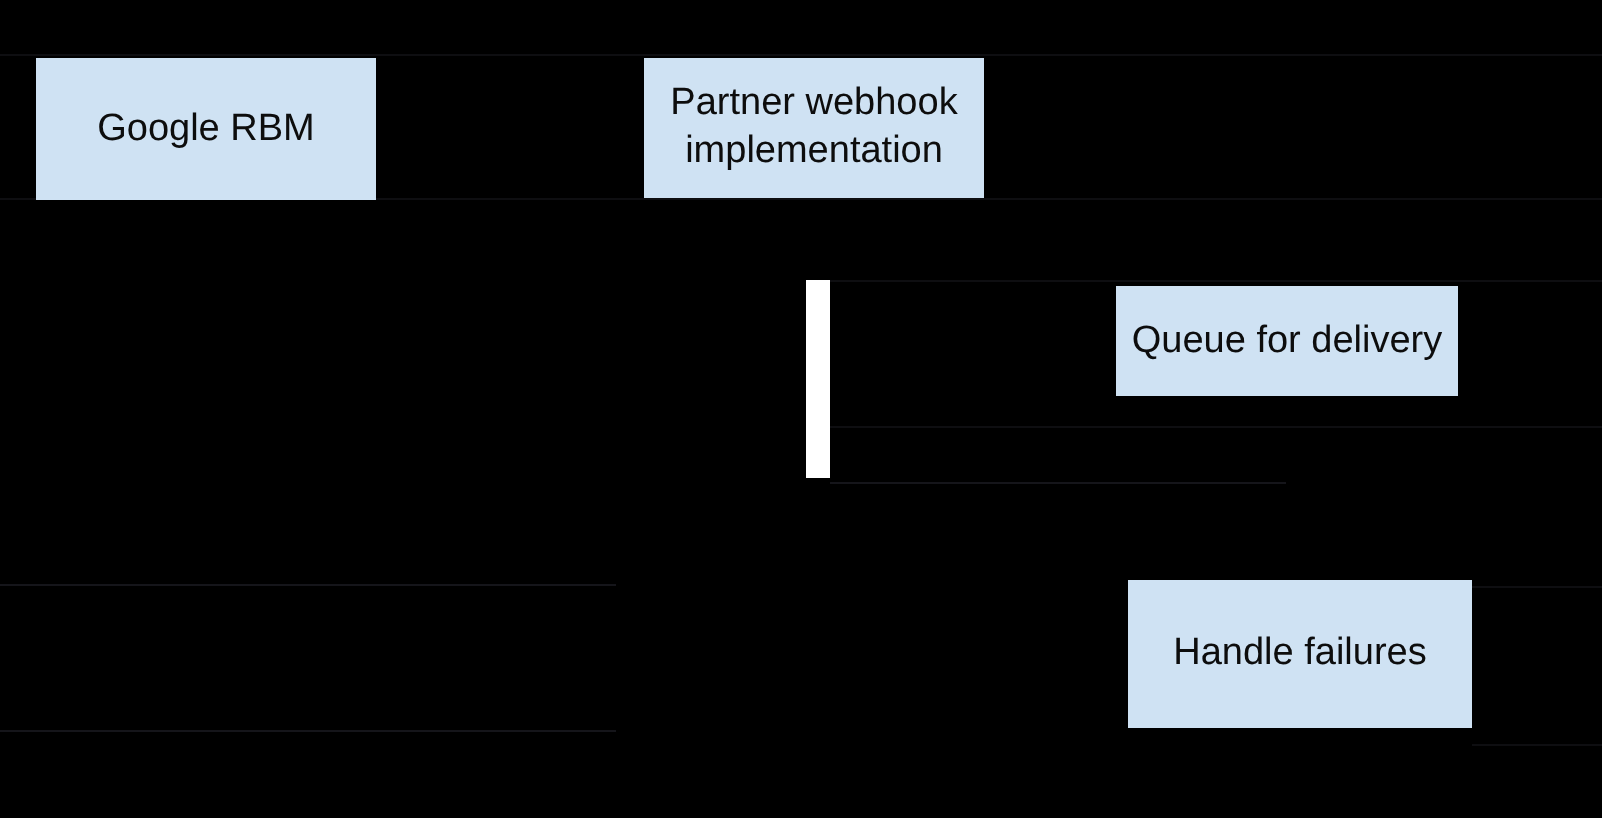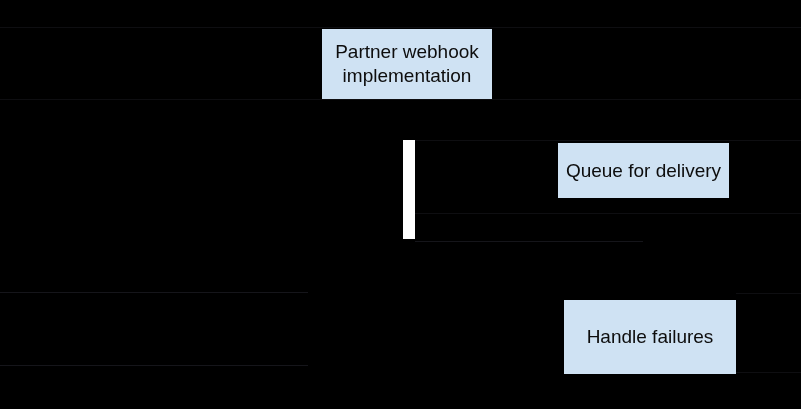--- a/index.html
+++ b/index.html
@@ -24,21 +24,21 @@
     justify-content: center;
     text-align: center;
     font-size: 19px;
     line-height: 1.25;
     box-sizing: border-box;
     padding: 2px 6px;
   }
   .node-google-rbm        { left: 18px;  top: 29px;  width: 170px; height: 71px; }
   .node-partner-webhook   { left: 322px; top: 29px;  width: 170px; height: 70px; }
   .node-queue             { left: 558px; top: 143px; width: 171px; height: 55px; }
-  .node-handle-failures   { left: 564px; top: 300px; width: 172px; height: 74px; }
+  .node-handle-failures   { left: 564px; top: 290px; width: 172px; height: 74px; }
   .activation-bar {
     position: absolute;
     left: 403px;
     top: 140px;
     width: 12px;
     height: 99px;
     background: #ffffff;
   }
   .hairline {
     position: absolute;
@@ -64,20 +64,23 @@
   <div class="hairline hl-top"></div>
   <div class="hairline hl-row-bottom"></div>
   <div class="hairline hl-queue-top"></div>
   <div class="hairline hl-queue-bot"></div>
   <div class="hairline brighter hl-arrow"></div>
   <div class="hairline brighter hl-fail-top-l"></div>
   <div class="hairline brighter hl-fail-bot-l"></div>
   <div class="hairline hl-fail-top-r"></div>
   <div class="hairline hl-fail-bot-r"></div>
 
+  <div class="node node-google-rbm">
+    <span>Google RBM</span>
+  </div>
 
   <div class="node node-partner-webhook">
     <span>Partner webhook implementation</span>
   </div>
 
   <div class="activation-bar"></div>
 
   <div class="node node-queue">
     <span>Queue for delivery</span>
   </div>

